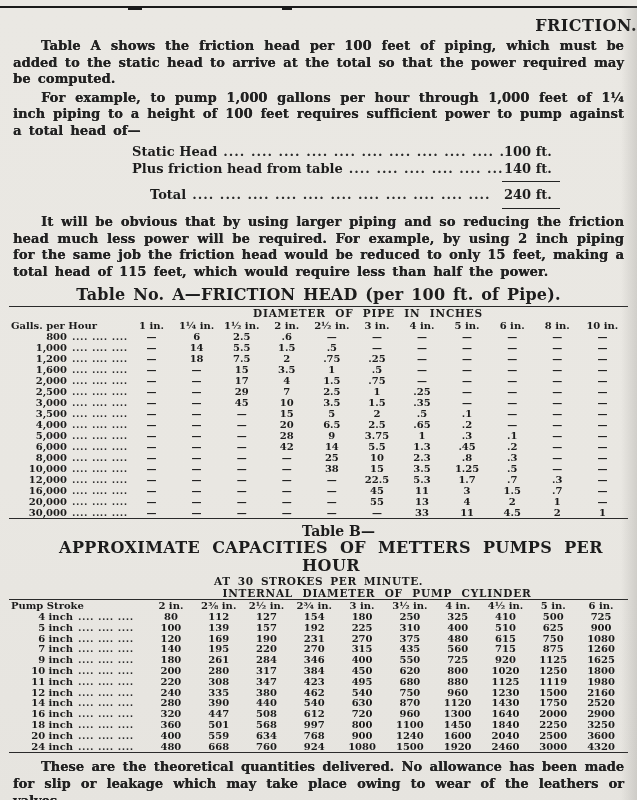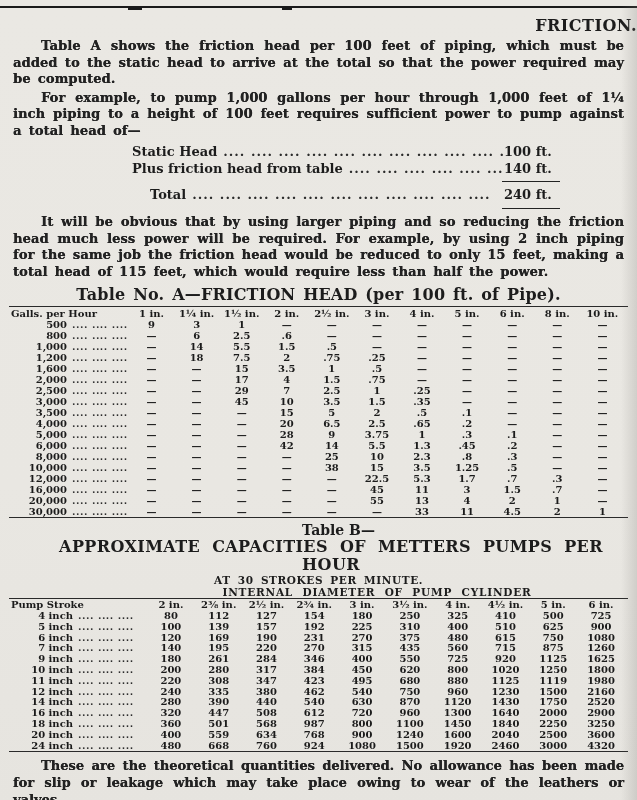--- a/index.html
+++ b/index.html
@@ -111,20 +111,21 @@
       <span class="sum-leader">.... .... .... .... .... .... .... .... .... .... ....</span>
       <span class="sum-value">240 ft.</span>
     </div>
     <div class="sum-rule below"></div>
   </div>
 
   <p class="body">It will be obvious that by using larger piping and so reducing the friction head much less power will be required.  For example, by using 2 inch piping for the same job the friction head would be reduced to only 15 feet, making a total head of 115 feet, which would require less than half the power.</p>
 
   <h2 class="tableA-title">Table No. A—FRICTION HEAD (per 100 ft. of Pipe).</h2>
   <div class="hrule"></div>
+  <div class="span-header a">DIAMETER OF PIPE IN INCHES</div>
 
   <table class="data" id="tableA">
       <colgroup>
         <col style="width: 118px;">
         <col>
         <col>
         <col>
         <col>
         <col>
         <col>
@@ -145,34 +146,20 @@
           <th>3 in.</th>
           <th>4 in.</th>
           <th>5 in.</th>
           <th>6 in.</th>
           <th>8 in.</th>
           <th>10 in.</th>
         </tr>
       </thead>
     <tbody id="tA-body">
         <tr>
-          <td class="lbl"><span class="num">500</span><span class="dots">.... .... ....</span></td>
-          <td>9</td>
-          <td>3</td>
-          <td>1</td>
-          <td>—</td>
-          <td>—</td>
-          <td>—</td>
-          <td>—</td>
-          <td>—</td>
-          <td>—</td>
-          <td>—</td>
-          <td>—</td>
-        </tr>
-        <tr>
           <td class="lbl"><span class="num">800</span><span class="dots">.... .... ....</span></td>
           <td>—</td>
           <td>6</td>
           <td>2.5</td>
           <td>.6</td>
           <td>—</td>
           <td>—</td>
           <td>—</td>
           <td>—</td>
           <td>—</td>
@@ -573,21 +560,21 @@
           <td>1300</td>
           <td>1640</td>
           <td>2000</td>
           <td>2900</td>
         </tr>
         <tr>
           <td class="lbl"><span class="num">18 inch</span><span class="dots">.... .... ....</span></td>
           <td>360</td>
           <td>501</td>
           <td>568</td>
-          <td>987</td>
+          <td>997</td>
           <td>800</td>
           <td>1100</td>
           <td>1450</td>
           <td>1840</td>
           <td>2250</td>
           <td>3250</td>
         </tr>
         <tr>
           <td class="lbl"><span class="num">20 inch</span><span class="dots">.... .... ....</span></td>
           <td>400</td>

